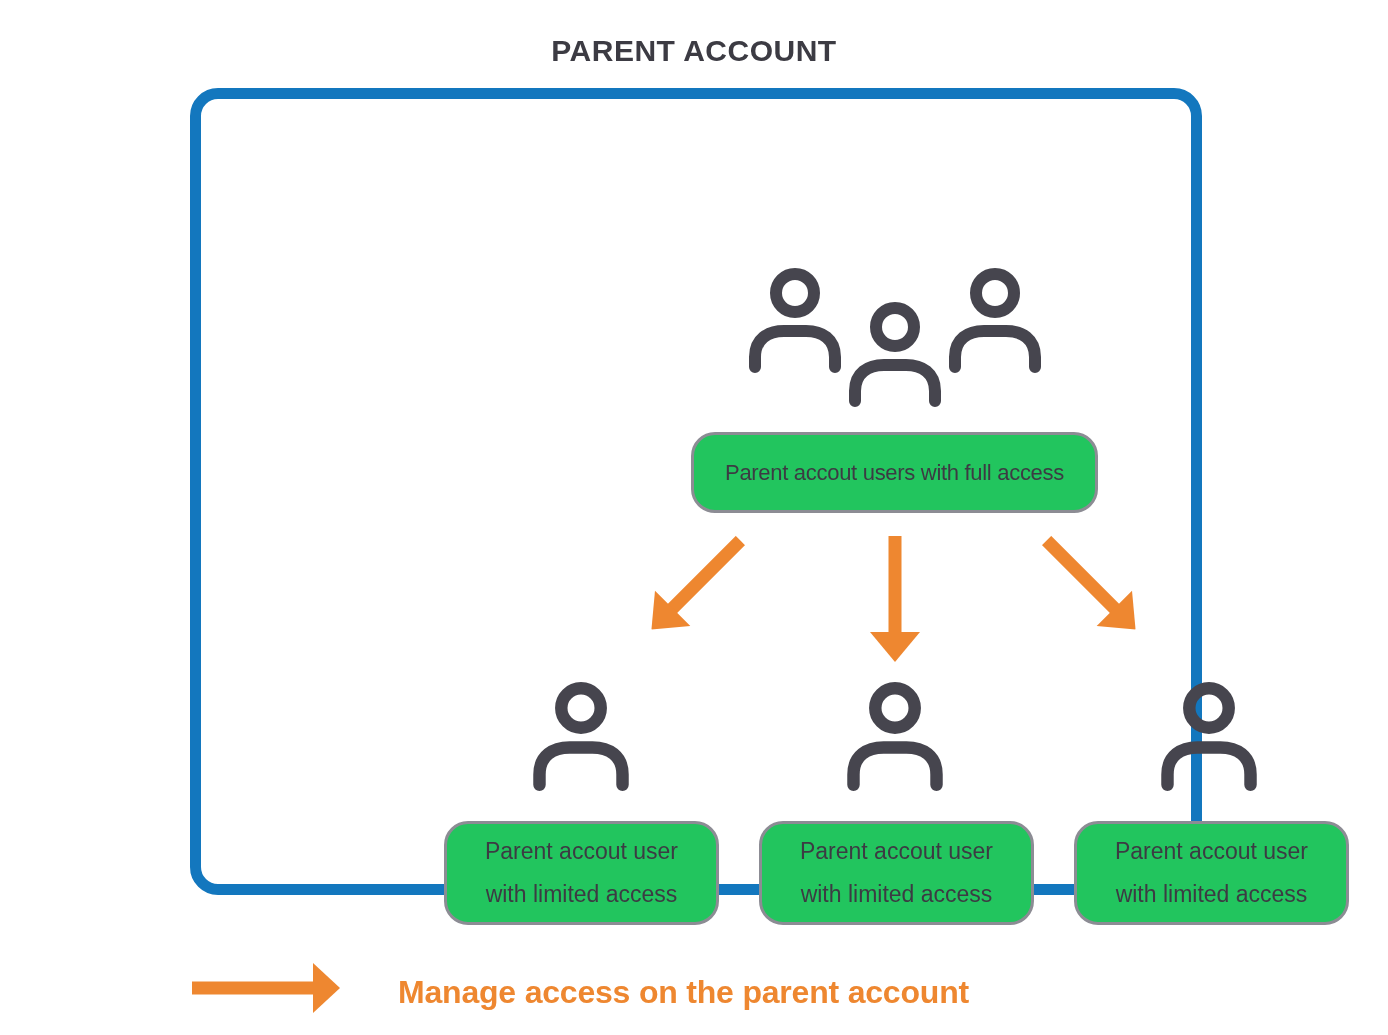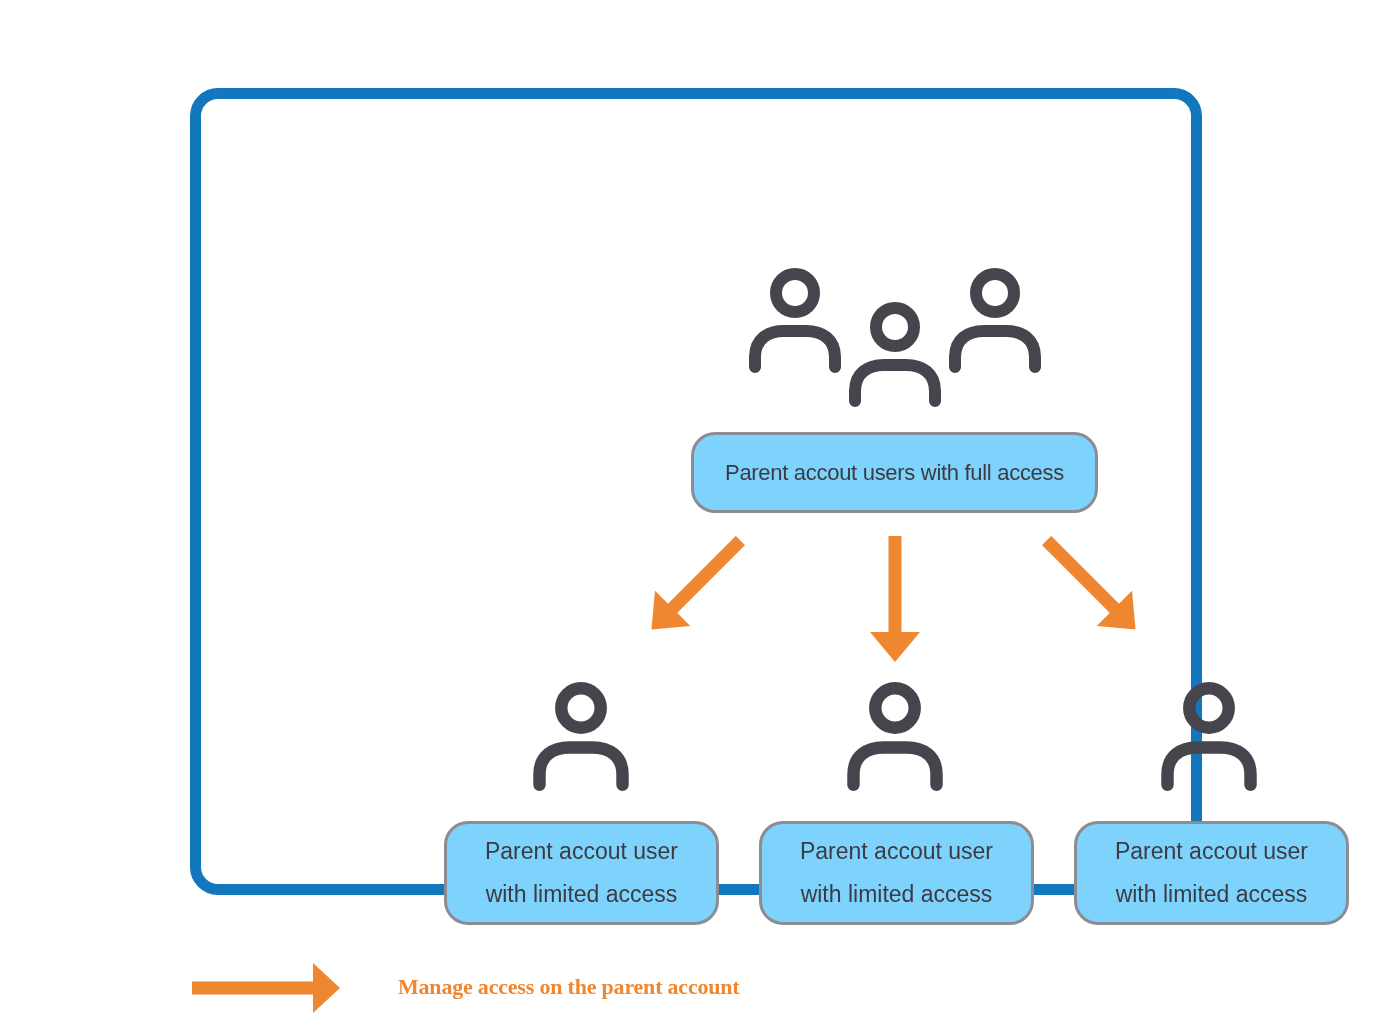--- a/index.html
+++ b/index.html
@@ -38,21 +38,21 @@
   .icon{color:var(--icon-gray);position:absolute;display:block;}
   .group-icon{left:538px;top:168px;width:312px;height:142px;}
   .user-icon{width:100px;height:110px;top:582px;}
   .user-icon.u1{left:330px;}
   .user-icon.u2{left:644px;}
   .user-icon.u3{left:958px;}
   .node{
     position:absolute;
     border:3px solid var(--node-border);
     border-radius:24px;
-    background:#7dd3fc;
+    background:#22c55e;
     display:flex;align-items:center;justify-content:center;
     text-align:center;
     color:var(--text-dark);
   }
   .node .node-label{white-space:pre-line;}
   .top-node{
     left:490px;top:333px;
     width:407px;height:81px;
     font-size:22px;letter-spacing:-.3px;
   }
@@ -66,31 +66,31 @@
   .child-node.n2{left:558px;}
   .child-node.n3{left:873px;}
   .flow-arrow{position:absolute;color:var(--arrow-orange);width:50px;height:126px;}
   .flow-arrow.a-mid{left:669px;top:437px;}
   .flow-arrow.a-left{left:470px;top:423px;transform:rotate(45deg);}
   .flow-arrow.a-right{left:865px;top:423px;transform:rotate(-45deg);}
   .legend-arrow{position:absolute;left:192px;top:962px;width:148px;height:52px;color:var(--arrow-orange);}
   .legend-label{
     position:absolute;
     left:398px;top:974px;
-    font-size:22px;font-weight:bold;
+    font-size:32px;font-weight:bold;
     color:var(--arrow-orange);
     letter-spacing:-.2px;
-    font-family:Liberation Serif, serif;
   }
 </style>
 </head>
 <body>
 
 <div class="stage">
 
+  <h1 class="title">PARENT ACCOUNT</h1>
 
   <div class="frame">
 
     <svg class="icon group-icon" viewBox="0 0 312 142" fill="none" stroke="currentColor" stroke-width="12">
       <defs>
         <g id="person-shape">
           <circle cx="48" cy="26" r="19"></circle>
           <path d="M8 100 v-10 c0,-18 13,-26 29,-26 h22 c16,0 29,8 29,26 v10" stroke-linecap="round"></path>
         </g>
       </defs>

